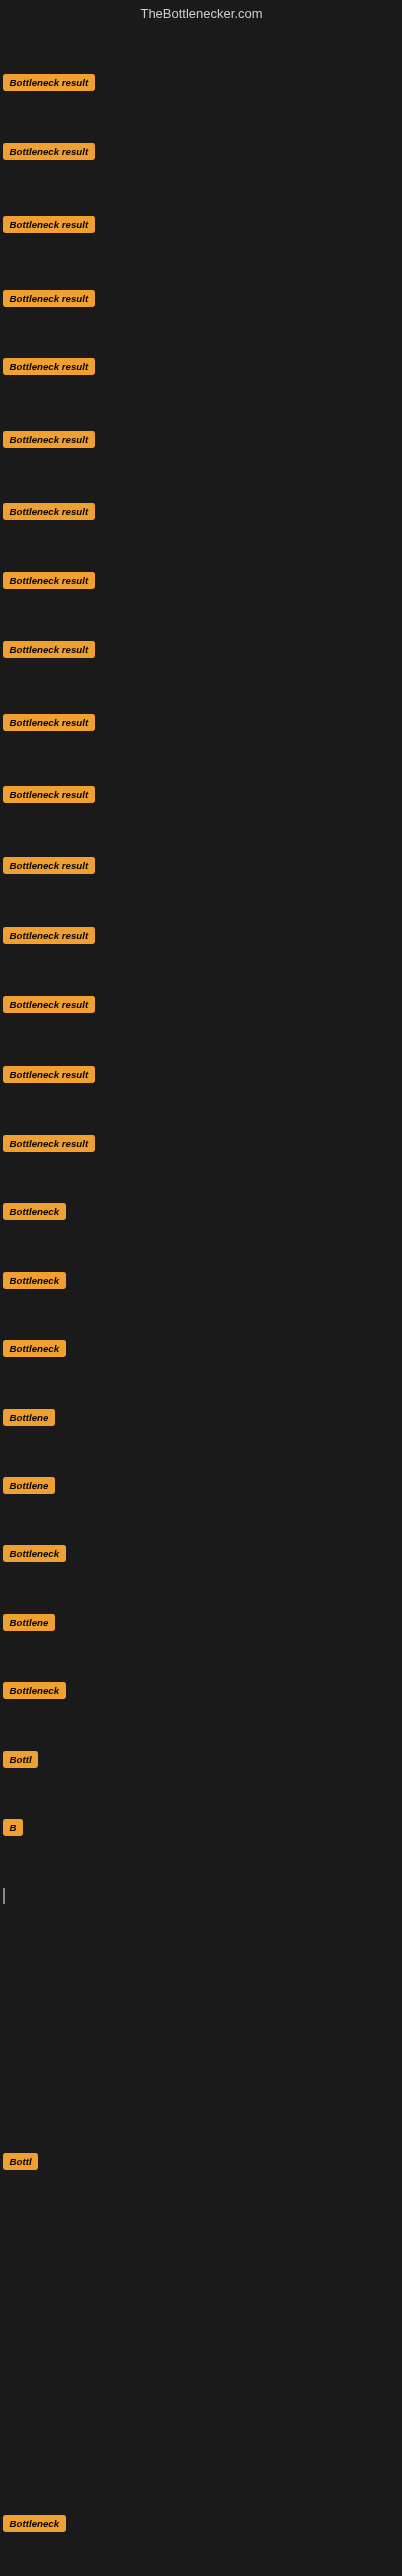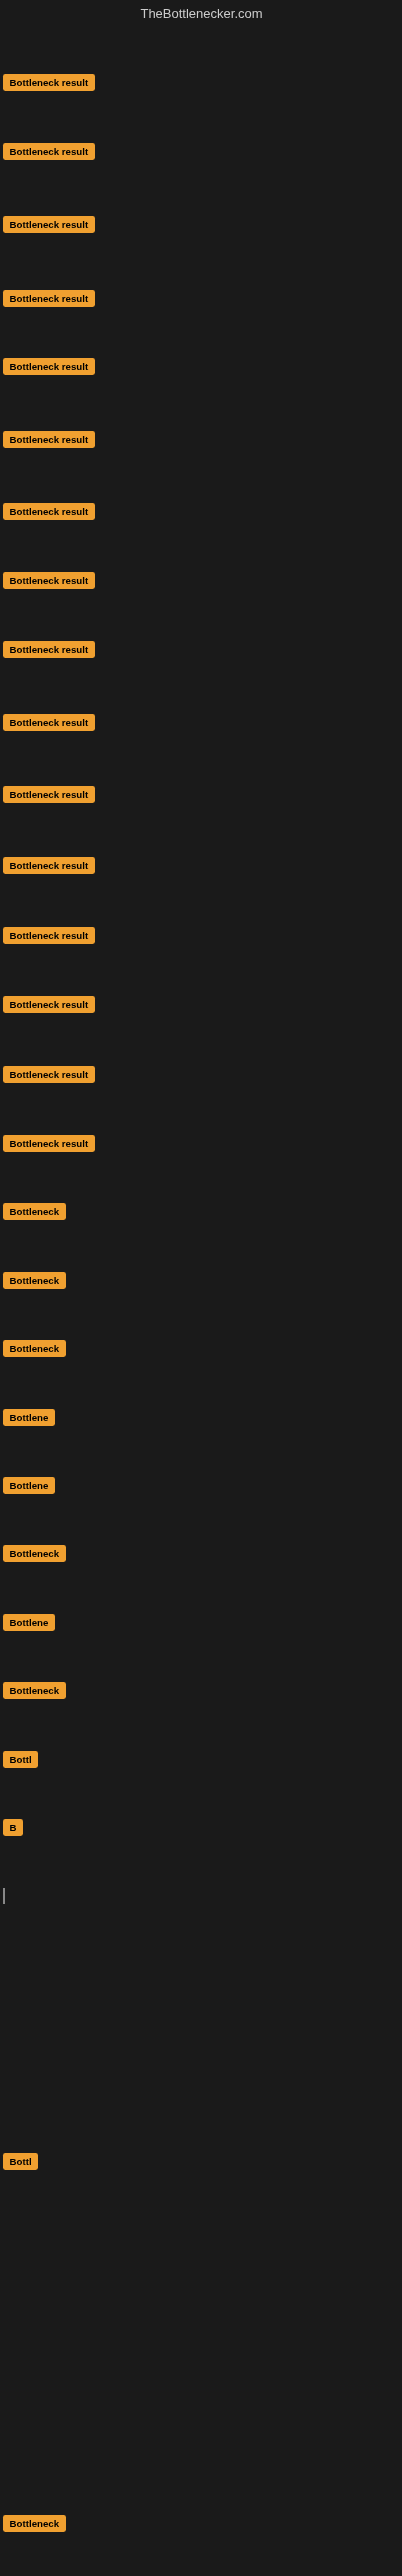--- a/index.html
+++ b/index.html
@@ -24,21 +24,21 @@
       background-color: #1a1a1a;
     }
   </style>
 </head>
 <body>
 
 <div class="site-title">
   <span>TheBottlenecker.com</span>
 </div>
 
-<div id="items-container" style="position: relative; min-height: 2544px;">
+<div id="items-container" style="position: relative; min-height: 2544px; font-style: italic;">
 <div style="position: absolute; top: 46px; left: 3.2px;"><div style="display: inline-block; background-color: rgb(240, 160, 48); color: rgb(0, 0, 0); font-size: 9.7px; font-weight: bold; padding: 3.2px 6.4px; border-radius: 2.4px; white-space: nowrap; overflow: hidden; max-width: 105px;">Bottleneck result</div></div>
     <div style="position: absolute; top: 115px; left: 3.2px;"><div style="display: inline-block; background-color: rgb(240, 160, 48); color: rgb(0, 0, 0); font-size: 9.7px; font-weight: bold; padding: 3.2px 6.4px; border-radius: 2.4px; white-space: nowrap; overflow: hidden; max-width: 105px;">Bottleneck result</div></div>
     <div style="position: absolute; top: 188px; left: 3.2px;"><div style="display: inline-block; background-color: rgb(240, 160, 48); color: rgb(0, 0, 0); font-size: 9.7px; font-weight: bold; padding: 3.2px 6.4px; border-radius: 2.4px; white-space: nowrap; overflow: hidden; max-width: 105px;">Bottleneck result</div></div>
     <div style="position: absolute; top: 262px; left: 3.2px;"><div style="display: inline-block; background-color: rgb(240, 160, 48); color: rgb(0, 0, 0); font-size: 9.7px; font-weight: bold; padding: 3.2px 6.4px; border-radius: 2.4px; white-space: nowrap; overflow: hidden; max-width: 105px;">Bottleneck result</div></div>
     <div style="position: absolute; top: 330px; left: 3.2px;"><div style="display: inline-block; background-color: rgb(240, 160, 48); color: rgb(0, 0, 0); font-size: 9.7px; font-weight: bold; padding: 3.2px 6.4px; border-radius: 2.4px; white-space: nowrap; overflow: hidden; max-width: 105px;">Bottleneck result</div></div>
     <div style="position: absolute; top: 403px; left: 3.2px;"><div style="display: inline-block; background-color: rgb(240, 160, 48); color: rgb(0, 0, 0); font-size: 9.7px; font-weight: bold; padding: 3.2px 6.4px; border-radius: 2.4px; white-space: nowrap; overflow: hidden; max-width: 105px;">Bottleneck result</div></div>
     <div style="position: absolute; top: 475px; left: 3.2px;"><div style="display: inline-block; background-color: rgb(240, 160, 48); color: rgb(0, 0, 0); font-size: 9.7px; font-weight: bold; padding: 3.2px 6.4px; border-radius: 2.4px; white-space: nowrap; overflow: hidden; max-width: 105px;">Bottleneck result</div></div>
     <div style="position: absolute; top: 544px; left: 3.2px;"><div style="display: inline-block; background-color: rgb(240, 160, 48); color: rgb(0, 0, 0); font-size: 9.7px; font-weight: bold; padding: 3.2px 6.4px; border-radius: 2.4px; white-space: nowrap; overflow: hidden; max-width: 105px;">Bottleneck result</div></div>
     <div style="position: absolute; top: 613px; left: 3.2px;"><div style="display: inline-block; background-color: rgb(240, 160, 48); color: rgb(0, 0, 0); font-size: 9.7px; font-weight: bold; padding: 3.2px 6.4px; border-radius: 2.4px; white-space: nowrap; overflow: hidden; max-width: 105px;">Bottleneck result</div></div>
     <div style="position: absolute; top: 686px; left: 3.2px;"><div style="display: inline-block; background-color: rgb(240, 160, 48); color: rgb(0, 0, 0); font-size: 9.7px; font-weight: bold; padding: 3.2px 6.4px; border-radius: 2.4px; white-space: nowrap; overflow: hidden; max-width: 105px;">Bottleneck result</div></div>

